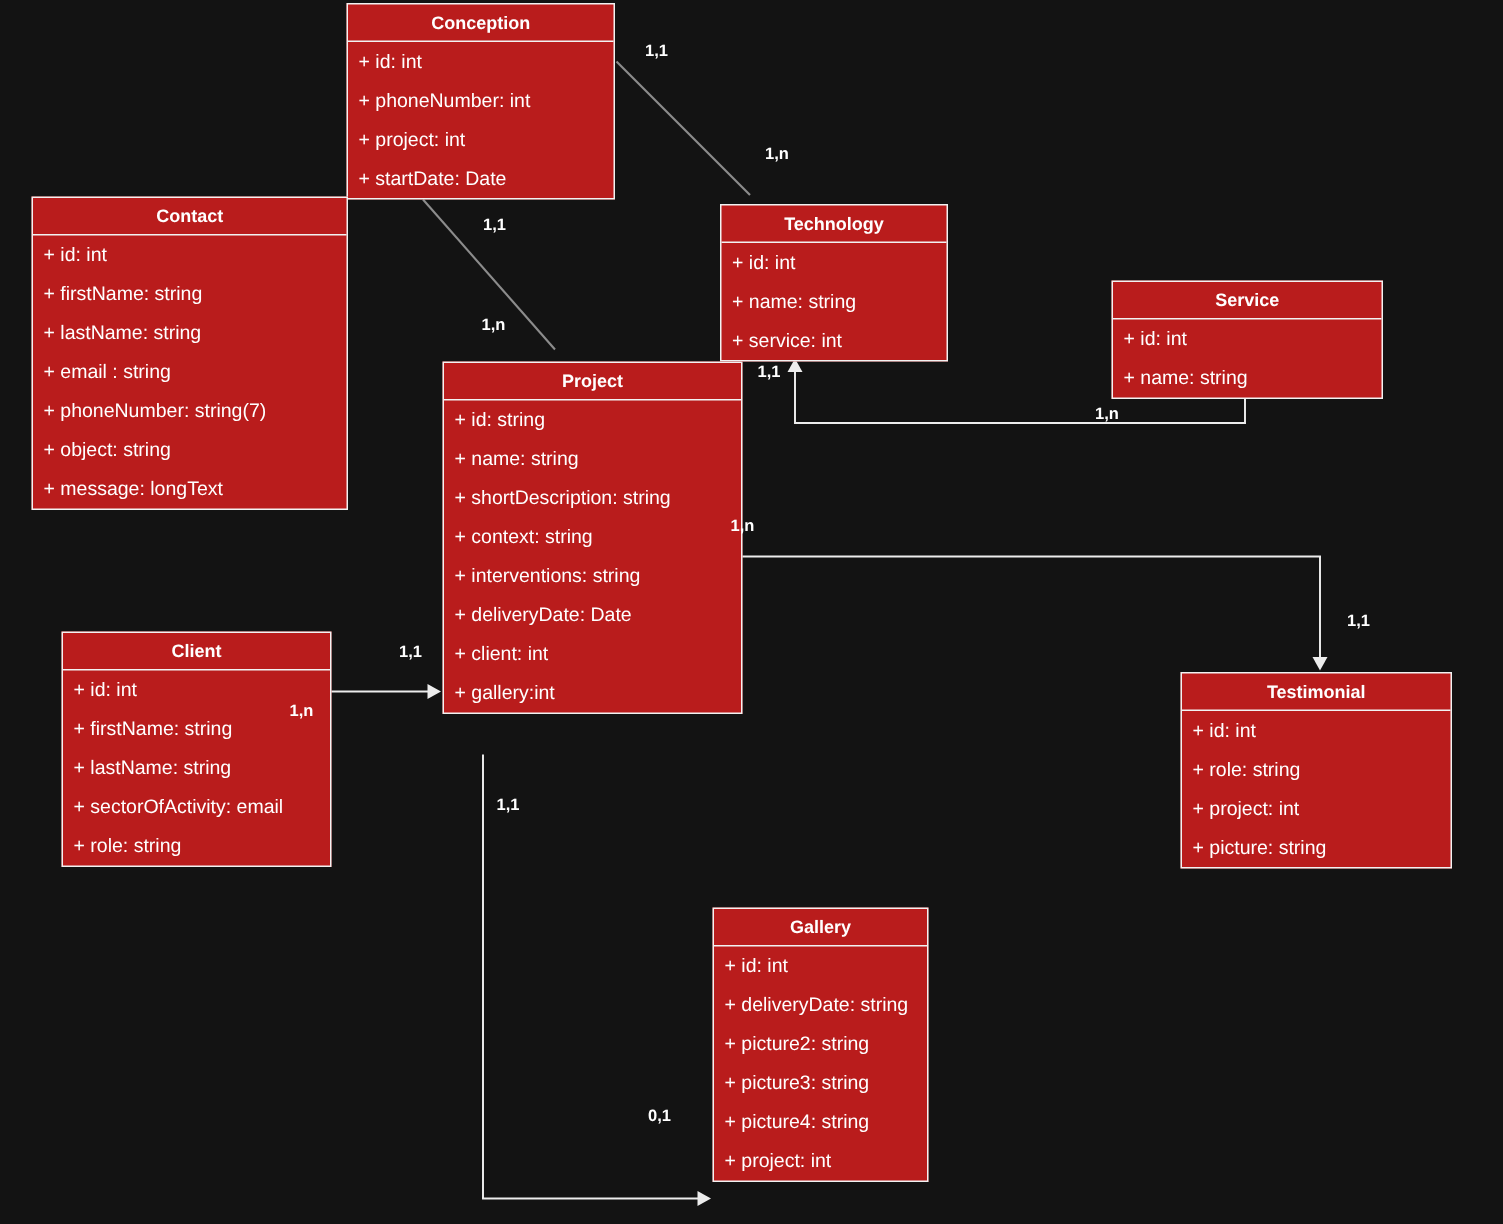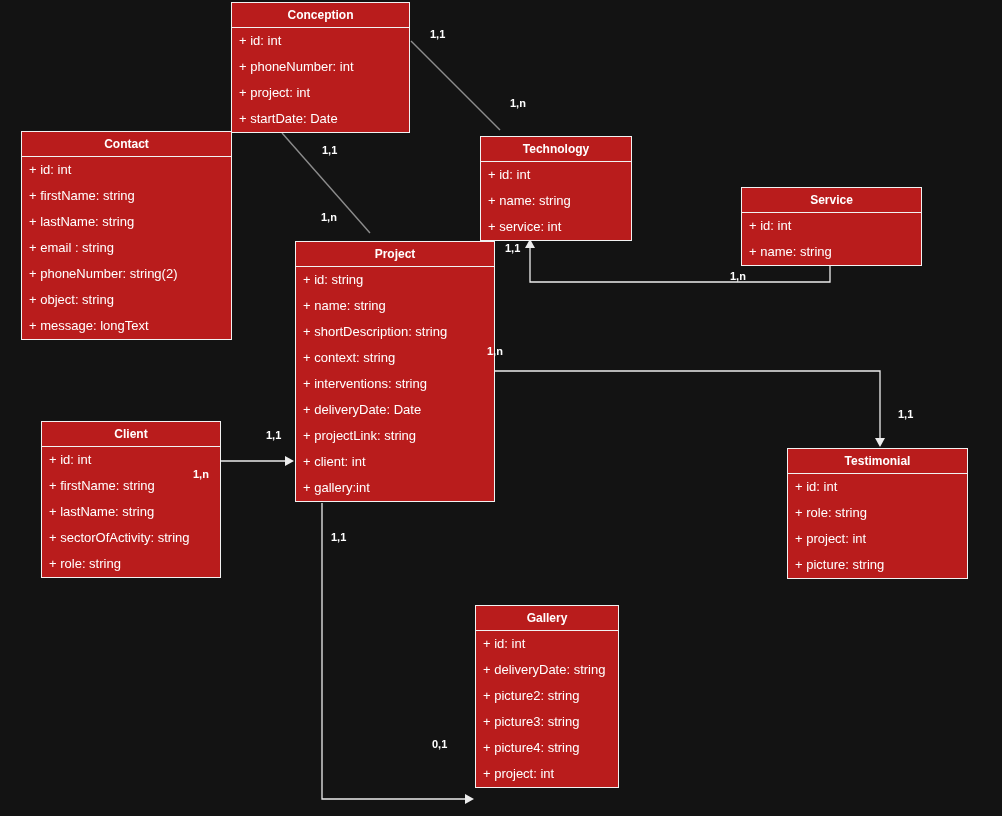--- a/index.html
+++ b/index.html
@@ -83,21 +83,21 @@
       </div>
   </div>
 
   <div class="entity" style="left:21px;top:131px;width:211px;">
     <div class="entity-title">Contact</div>
     <div class="entity-body">
         <div class="attr">+ id: int</div>
         <div class="attr">+ firstName: string</div>
         <div class="attr">+ lastName: string</div>
         <div class="attr">+ email : string</div>
-        <div class="attr">+ phoneNumber: string(2)</div>
+        <div class="attr">+ phoneNumber: string(7)</div>
         <div class="attr">+ object: string</div>
         <div class="attr">+ message: longText</div>
       </div>
   </div>
 
   <div class="entity" style="left:480px;top:136px;width:152px;">
     <div class="entity-title">Technology</div>
     <div class="entity-body">
         <div class="attr">+ id: int</div>
         <div class="attr">+ name: string</div>
@@ -115,33 +115,32 @@
 
   <div class="entity" style="left:295px;top:241px;width:200px;">
     <div class="entity-title">Project</div>
     <div class="entity-body">
         <div class="attr">+ id: string</div>
         <div class="attr">+ name: string</div>
         <div class="attr">+ shortDescription: string</div>
         <div class="attr">+ context: string</div>
         <div class="attr">+ interventions: string</div>
         <div class="attr">+ deliveryDate: Date</div>
-        <div class="attr">+ projectLink: string</div>
         <div class="attr">+ client: int</div>
         <div class="attr">+ gallery:int</div>
       </div>
   </div>
 
   <div class="entity" style="left:1px;top:421px;width:180px;margin-left:40px;">
     <div class="entity-title">Client</div>
     <div class="entity-body">
         <div class="attr">+ id: int</div>
         <div class="attr">+ firstName: string</div>
         <div class="attr">+ lastName: string</div>
-        <div class="attr">+ sectorOfActivity: string</div>
+        <div class="attr">+ sectorOfActivity: email</div>
         <div class="attr">+ role: string</div>
       </div>
   </div>
 
   <div class="entity" style="left:787px;top:448px;width:181px;">
     <div class="entity-title">Testimonial</div>
     <div class="entity-body">
         <div class="attr">+ id: int</div>
         <div class="attr">+ role: string</div>
         <div class="attr">+ project: int</div>

